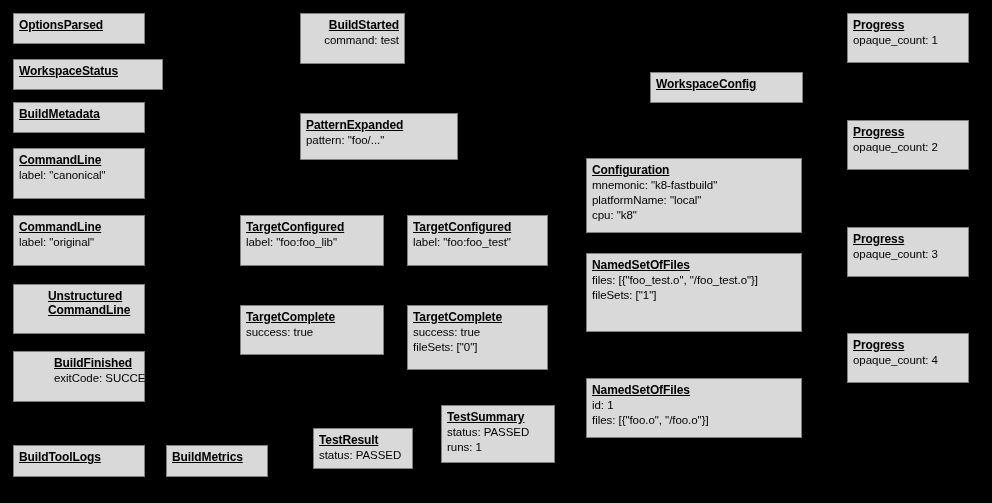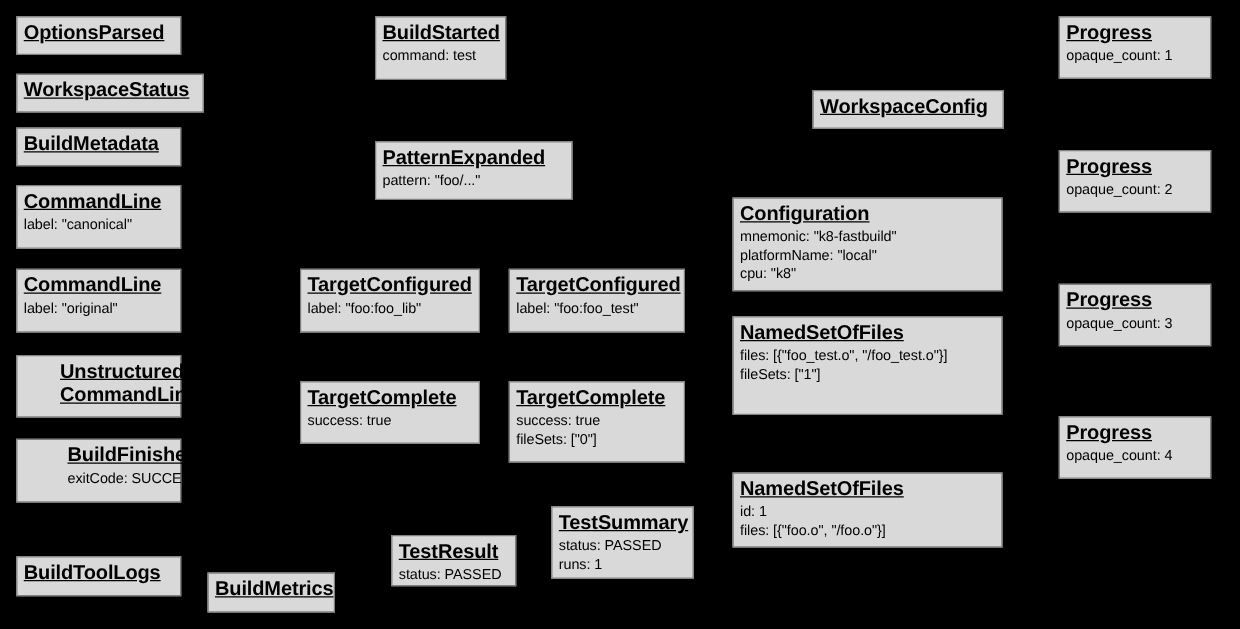--- a/index.html
+++ b/index.html
@@ -20,21 +20,21 @@
     position: absolute;
     box-sizing: border-box;
     background: #d9d9d9;
     border: 1px solid #808080;
     padding: 4px 5px 5px 5px;
     color: #000000;
     line-height: 1.0;
   }
   .node-title {
     display: block;
-    font-size: 16px;
+    font-size: 12px;
     font-weight: bold;
     text-decoration: underline;
     letter-spacing: -0.1px;
     white-space: pre;
     line-height: 1.18;
     margin-bottom: 1px;
   }
   .node-fields {
     display: block;
   }
@@ -82,24 +82,24 @@
     </div>
     <div class="node" style="left: 13px; top: 351px; width: 132px; height: 51px; padding-left: 40px;">
       <span class="node-title">BuildFinished</span>
       <span class="node-fields">
         <span class="node-field">exitCode: SUCCESS</span>
       </span>
     </div>
     <div class="node title-only" style="left: 13px; top: 445px; width: 132px; height: 32px;">
       <span class="node-title">BuildToolLogs</span>
     </div>
-    <div class="node title-only" style="left: 166px; top: 445px; width: 102px; height: 32px; margin-top: 13px;">
+    <div class="node title-only" style="left: 166px; top: 445px; width: 102px; height: 32px;">
       <span class="node-title">BuildMetrics</span>
     </div>
-    <div class="node" style="left: 300px; top: 13px; width: 105px; height: 51px;">
+    <div class="node" style="left: 300px; top: 13px; width: 105px; height: 51px; text-align: right;">
       <span class="node-title">BuildStarted</span>
       <span class="node-fields">
         <span class="node-field">command: test</span>
       </span>
     </div>
     <div class="node" style="left: 300px; top: 113px; width: 158px; height: 47px;">
       <span class="node-title">PatternExpanded</span>
       <span class="node-fields">
         <span class="node-field">pattern: "foo/..."</span>
       </span>

